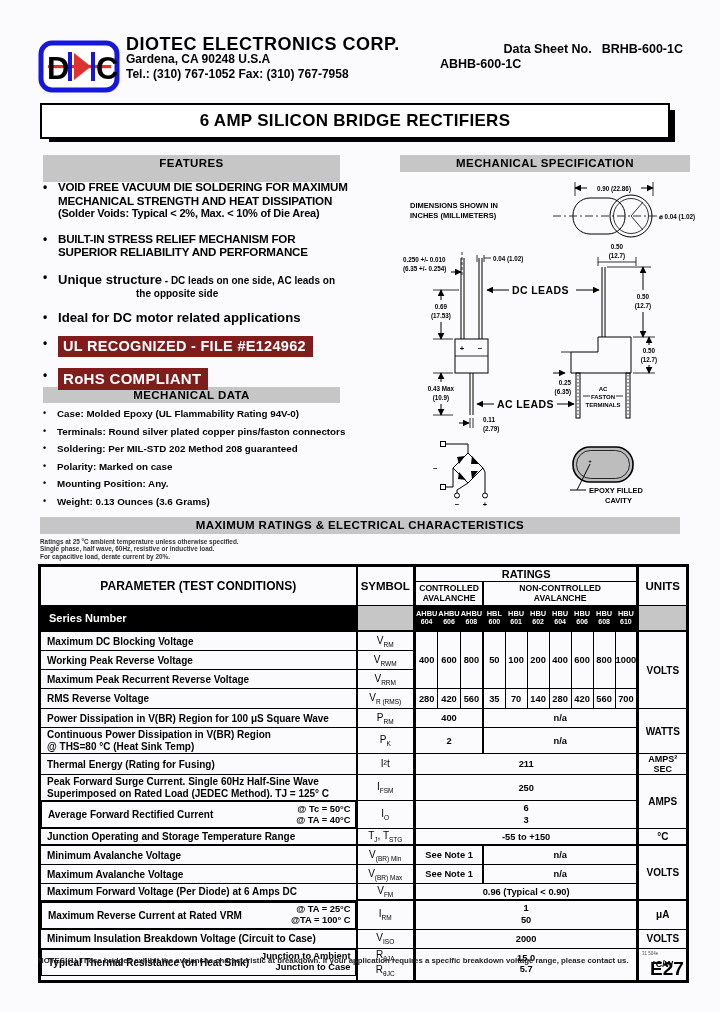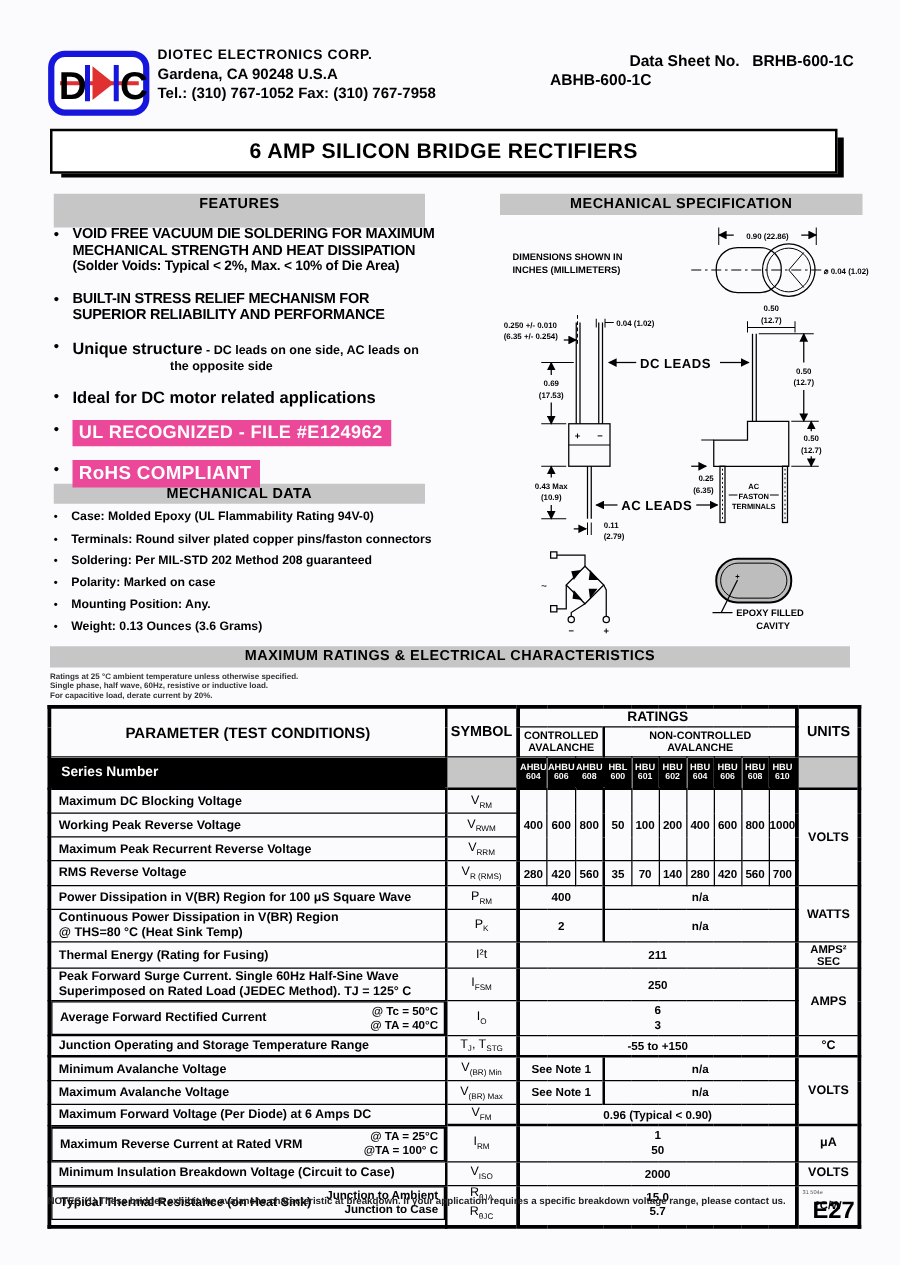--- a/index.html
+++ b/index.html
@@ -2,21 +2,21 @@
 <html><head>
 <meta charset="utf-8">
 <style>
   html,body{margin:0;padding:0;background:#fbfbfd;}
   .page{position:relative;width:720px;height:1012px;background:#fbfbfd;
         font-family:"Liberation Sans",sans-serif;color:#000;overflow:hidden;}
   .abs{position:absolute;}
 
   
   .company{left:126px;top:37px;font-weight:bold;line-height:15px;}
-  .company .l1{font-size:11px;letter-spacing:.5px;}
+  .company .l1{font-size:18px;letter-spacing:.5px;}
   .company .l2{font-size:12px;}
   .ds-block{left:440px;top:42px;width:243px;font-weight:bold;font-size:12.5px;line-height:15px;}
   .ds-row{display:flex;justify-content:flex-end;gap:10px;}
 
   
   .titlebar{left:40px;top:103px;width:626px;height:32px;background:#fff;border:2.5px solid #000;
             box-shadow:7px 5px 0 -2px #000;text-align:center;line-height:31px;
             font-weight:bold;font-size:17px;letter-spacing:.3px;}
 
   .bar{background:#c6c6c6;text-align:center;font-weight:bold;font-size:11.5px;letter-spacing:.4px;}
@@ -29,21 +29,21 @@
   .features{left:43px;top:180px;width:330px;}
   .feat{display:flex;margin-bottom:11px;}
   .feat .b{width:15px;font-size:12px;font-weight:bold;}
   .feat .b::before{content:"\2022";}
   .ftx-caps{font-weight:bold;font-size:11.6px;line-height:13.6px;letter-spacing:-0.2px;}
   .ftx-caps .sub3{font-size:11px;}
   .uniq strong{font-size:13px;}
   .uniq .small{font-size:10px;font-weight:bold;}
   .uniq .small2{font-size:10px;font-weight:bold;margin-left:78px;}
   .ideal{font-weight:bold;font-size:13.2px;}
-  .invbox{display:inline-block;background:#ec4899;color:#fff;font-weight:bold;padding:2px 7px 3px 5px;}
+  .invbox{display:inline-block;background:#7f1d1d;color:#fff;font-weight:bold;padding:2px 7px 3px 5px;}
   .inv-ul{font-size:14.5px;letter-spacing:.3px;}
   .inv-rohs{font-size:15px;letter-spacing:.3px;}
 
   
   .mechdata{left:43px;top:408px;width:332px;}
   .md{display:flex;margin-bottom:6.5px;}
   .md .b{width:14px;font-size:9px;font-weight:bold;}
   .md .b::before{content:"\2022";}
   .mdx{font-weight:bold;font-size:9.8px;line-height:11px;}
 

